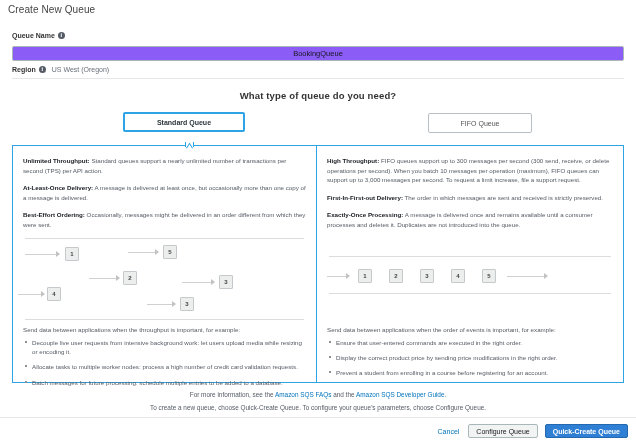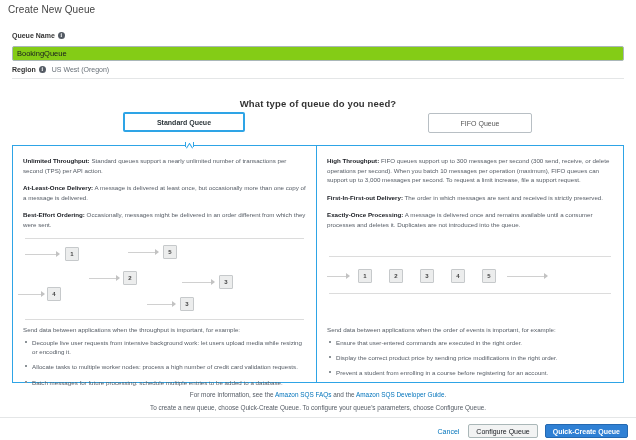--- a/index.html
+++ b/index.html
@@ -18,38 +18,39 @@
     font-size: 10px; color: #444; letter-spacing: .1px;
   }
 
   
   .sec-heading {
     position: absolute; left: 0; width: 636px;
     text-align: center; font-size: 9.5px; font-weight: bold;
     color: #333; letter-spacing: .15px;
   }
   #heading-name { top: 19px; }
-  #heading-type { top: 90px; margin-top: 8px; }
+  #heading-type { top: 90px; }
 
   
   .form-block { position: absolute; left: 12px; top: 32px; width: 612px; }
   .field-label {
     font-size: 7px; font-weight: bold; color: #333;
     display: flex; align-items: center; gap: 3px; margin-bottom: 3px;
   }
   .info-icon {
     display: inline-block; width: 7px; height: 7px; border-radius: 50%;
     background: #545b64; color: #fff; font-size: 5.5px; font-weight: bold;
     line-height: 7px; text-align: center; font-family: "Liberation Serif", serif;
   }
   .text-input {
     width: 612px; height: 15px; border: 1px solid #aab7b8; border-radius: 2px;
-    background: #84cc16; font-size: 7.5px; color: #16191f;
+    background: #8b5cf6; font-size: 7.5px; color: #16191f;
     padding: 0 4px; font-family: "Liberation Sans", sans-serif;
     outline: none;
+    text-align: center;
   }
   .region-row {
     margin-top: 5px; display: flex; align-items: center; gap: 3px;
     font-size: 7px; font-weight: bold; color: #333;
   }
   .region-value { font-weight: normal; color: #687078; margin-left: 3px; }
   .hr-sep {
     position: absolute; left: 12px; width: 612px; height: 0;
     border-top: 1px solid #e4e6e7;
   }

